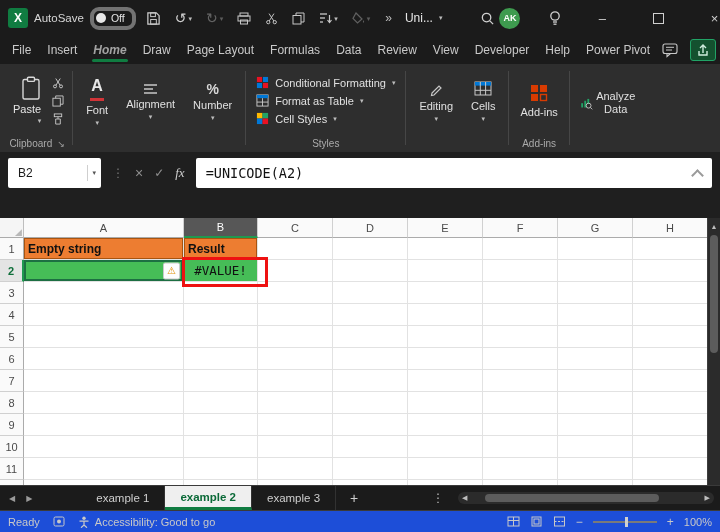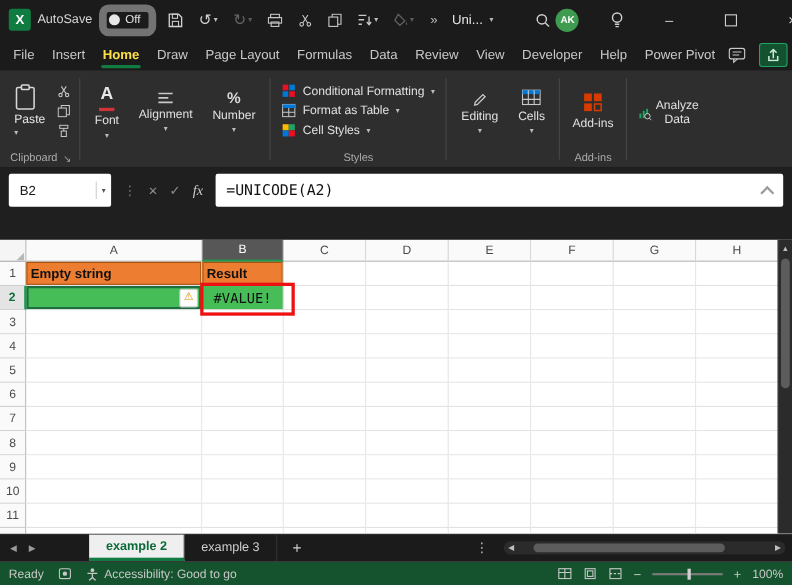--- a/index.html
+++ b/index.html
@@ -3,51 +3,51 @@
 <meta charset="utf-8">
 <style>
   html,body{margin:0;padding:0;}
   body{font-family:"Liberation Sans",sans-serif;background:#000;}
   .app{width:720px;height:532px;background:#1b1b1b;overflow:hidden;display:flex;flex-direction:column;position:relative;}
 
   
   .titlebar{height:36px;flex:0 0 36px;display:flex;align-items:center;background:#1b1b1b;color:#d6d6d6;font-size:11.5px;}
   .tb-left{display:flex;align-items:center;gap:6px;padding-left:8px;}
   .xlogo{width:20px;height:20px;background:#107C41;border-radius:3px;color:#fff;font-weight:bold;font-size:12px;display:flex;align-items:center;justify-content:center;}
-  .toggle{display:flex;align-items:center;gap:5px;border:7px solid #737373;border-radius:9px;height:15px;padding:0 7px 0 2px;font-size:10.5px;color:#e6e6e6;}
+  .toggle{display:flex;align-items:center;gap:5px;border:4px solid #737373;border-radius:9px;height:15px;padding:0 7px 0 2px;font-size:10.5px;color:#e6e6e6;}
   .knob{width:10px;height:10px;border-radius:50%;background:#e8e8e8;}
   .tbtn{background:none;border:none;color:#d0d0d0;display:flex;align-items:center;gap:2px;padding:2px 4px;font-size:14px;line-height:1;cursor:default;}
   .tbtn.disabled{opacity:.4;}
   .chev-mini{font-size:7px;color:#bdbdbd;}
   .tb-more{font-size:12px;color:#bdbdbd;padding:0 5px;}
   .tb-spacer{flex:1;}
   .tb-center{display:flex;align-items:center;gap:26px;}
   .doc-title{display:flex;align-items:center;gap:6px;font-size:12px;color:#e6e6e6;padding:3px 8px;border-radius:3px;}
   .tb-right{display:flex;align-items:center;gap:16px;}
   .avatar{width:21px;height:21px;border-radius:50%;background:#3E9B4F;color:#fff;font-size:9px;font-weight:bold;display:flex;align-items:center;justify-content:center;margin-right:8px;}
   .wbtn{width:40px;height:36px;display:flex;align-items:center;justify-content:center;color:#d0d0d0;font-size:13px;}
   .max-box{width:9px;height:9px;border:1px solid #d0d0d0;display:block;}
 
   
   .menubar{height:28px;flex:0 0 28px;background:#1b1b1b;display:flex;align-items:stretch;padding:0 4px;}
   .menu-items{display:flex;align-items:stretch;}
   .menu-item{display:flex;align-items:center;padding:0 8px;font-size:12px;color:#c9c9c9;position:relative;white-space:nowrap;}
-  .menu-item.active{color:#fde047;font-weight:bold;}
+  .menu-item.active{color:#a3a3a3;font-weight:bold;font-style:italic;}
   .menu-item.active::after{content:"";position:absolute;left:7px;right:7px;bottom:2px;height:3px;background:var(--accent,#107C41);border-radius:2px;}
   .menu-right{margin-left:auto;display:flex;align-items:center;gap:8px;padding-right:6px;}
   .mini-btn{width:24px;height:20px;display:flex;align-items:center;justify-content:center;border-radius:3px;}
   .share-btn{background:#14512F;border:1px solid #21A366;}
 
   
   .ribbon{height:86px;flex:0 0 86px;background:#2e2e2e;display:flex;align-items:stretch;padding:2px 4px 0 6px;}
   .rgroup{display:flex;flex-direction:column;}
   .rgroup-content{flex:1;display:flex;align-items:center;}
   .rgroup-label{height:17px;display:flex;align-items:center;justify-content:center;gap:5px;font-size:10px;color:#ababab;}
   .rdivider{width:1px;background:#464646;margin:5px 4px 7px;}
-  .paste-btn{display:flex;flex-direction:column;align-items:flex-start;gap:2px;padding:3px 7px;color:#e6e6e6;font-size:11px;}
+  .paste-btn{display:flex;flex-direction:column;align-items:flex-end;gap:2px;padding:3px 7px;color:#e6e6e6;font-size:11px;}
   .small-col{display:flex;flex-direction:column;gap:6px;padding:3px 4px;}
   .small-col .sbtn{display:flex;align-items:center;justify-content:center;}
   .launcher{font-size:9px;color:#9f9f9f;}
   .rbtn-v{display:flex;flex-direction:column;align-items:center;justify-content:center;gap:3px;padding:0 9px 14px;color:#e0e0e0;font-size:11px;}
   .font-a{font-size:16px;font-weight:bold;color:#e8e8e8;line-height:1;}
   .red-bar{width:14px;height:3px;background:#D13438;margin-top:1px;}
   .pct{font-size:14px;font-weight:bold;color:#d8d8d8;line-height:1;}
   .styles-group .style-row{display:flex;align-items:center;gap:6px;padding:2.5px 6px;font-size:11px;color:#e0e0e0;white-space:nowrap;}
   .addins-btn{display:flex;flex-direction:column;align-items:center;gap:3px;padding:0 7px;color:#e0e0e0;font-size:11px;}
   .analyze-btn{display:flex;flex-direction:row;align-items:center;gap:3px;padding:0 6px 12px;color:#e0e0e0;font-size:11px;width:56px;text-align:center;line-height:1.15;}
@@ -100,21 +100,21 @@
   .sheet-tab.active{background:#EFEFEF;color:#0B6A38;font-weight:bold;border-bottom:3px solid var(--accent,#107C41);}
   .new-sheet{display:flex;align-items:center;padding:0 14px;font-size:14px;color:#cfcfcf;}
   .tab-right{margin-left:auto;display:flex;align-items:center;gap:10px;padding-right:4px;}
   .tab-opts{font-size:12px;color:#bdbdbd;padding:0 4px;}
   .hscroll{display:flex;align-items:center;width:248px;height:12px;background:#2b2b2b;border-radius:6px;margin-right:2px;padding:0 4px;gap:4px;}
   .hs-arrow{font-size:7px;color:#bdbdbd;}
   .hs-track{flex:1;height:8px;position:relative;}
   .hs-thumb{position:absolute;left:6%;width:76%;top:0;height:8px;background:#5c5c5c;border-radius:4px;}
 
   
-  .statusbar{height:21px;flex:0 0 21px;background:#14532d;border-top:1px solid #3a3a3a;display:flex;align-items:center;font-size:11px;color:#c8c8c8;padding:0 8px;gap:13px;}
+  .statusbar{height:21px;flex:0 0 21px;background:#1d4ed8;border-top:1px solid #3a3a3a;display:flex;align-items:center;font-size:11px;color:#c8c8c8;padding:0 8px;gap:13px;}
   .sb-item{display:flex;align-items:center;gap:5px;}
   .sb-right{margin-left:auto;display:flex;align-items:center;gap:10px;}
   .zoom-track{width:64px;height:2px;background:#7a7a7a;position:relative;}
   .zoom-thumb{position:absolute;left:50%;top:-4px;width:3px;height:10px;background:#d0d0d0;}
   .zoom-sign{font-size:12px;color:#c8c8c8;}
   svg{display:block;}
 </style>
 </head>
 <body>
 
@@ -570,20 +570,21 @@
       <div class="vs-thumb"></div>
     </div>
   </div>
 
   <div class="sheettabs">
     <div class="tab-nav">
       <span>◀</span>
       <span>▶</span>
     </div>
     <div class="sheet-tab-list">
+        <div class="sheet-tab">example 1</div>
         <div class="sheet-tab active">example 2</div>
         <div class="sheet-tab">example 3</div>
       </div>
     <div class="new-sheet">
         <span>+</span>
       </div>
     <div class="tab-right">
       <span class="tab-opts">⋮</span>
       <div class="hscroll">
         <span class="hs-arrow">◀</span>

